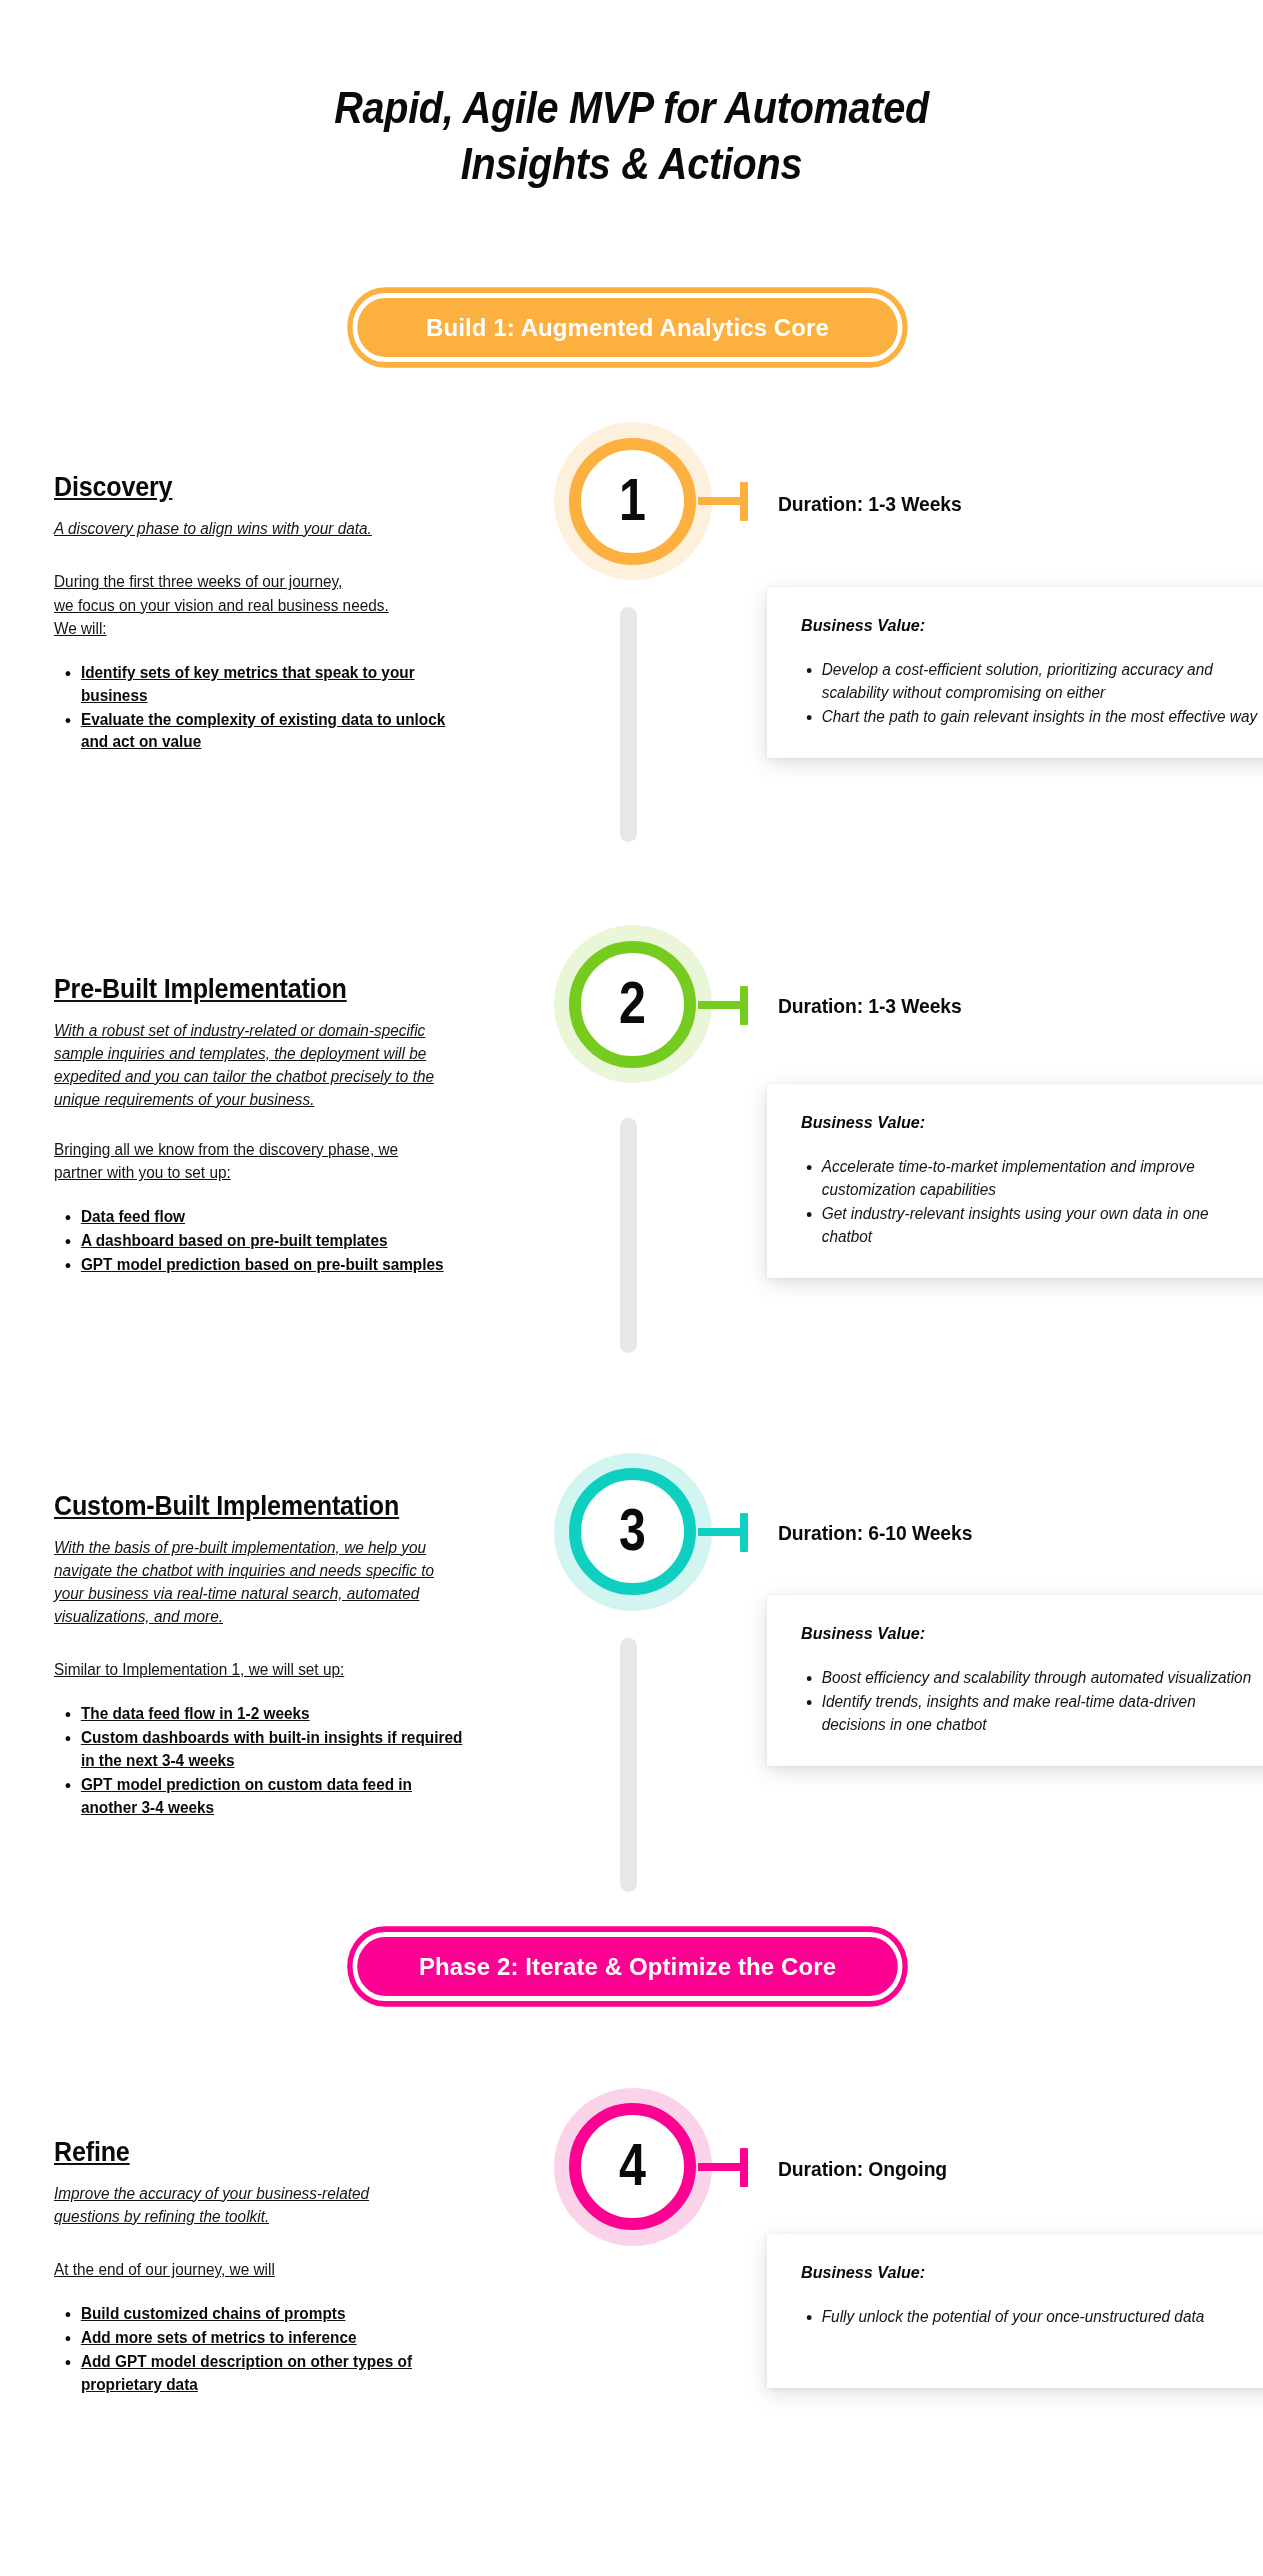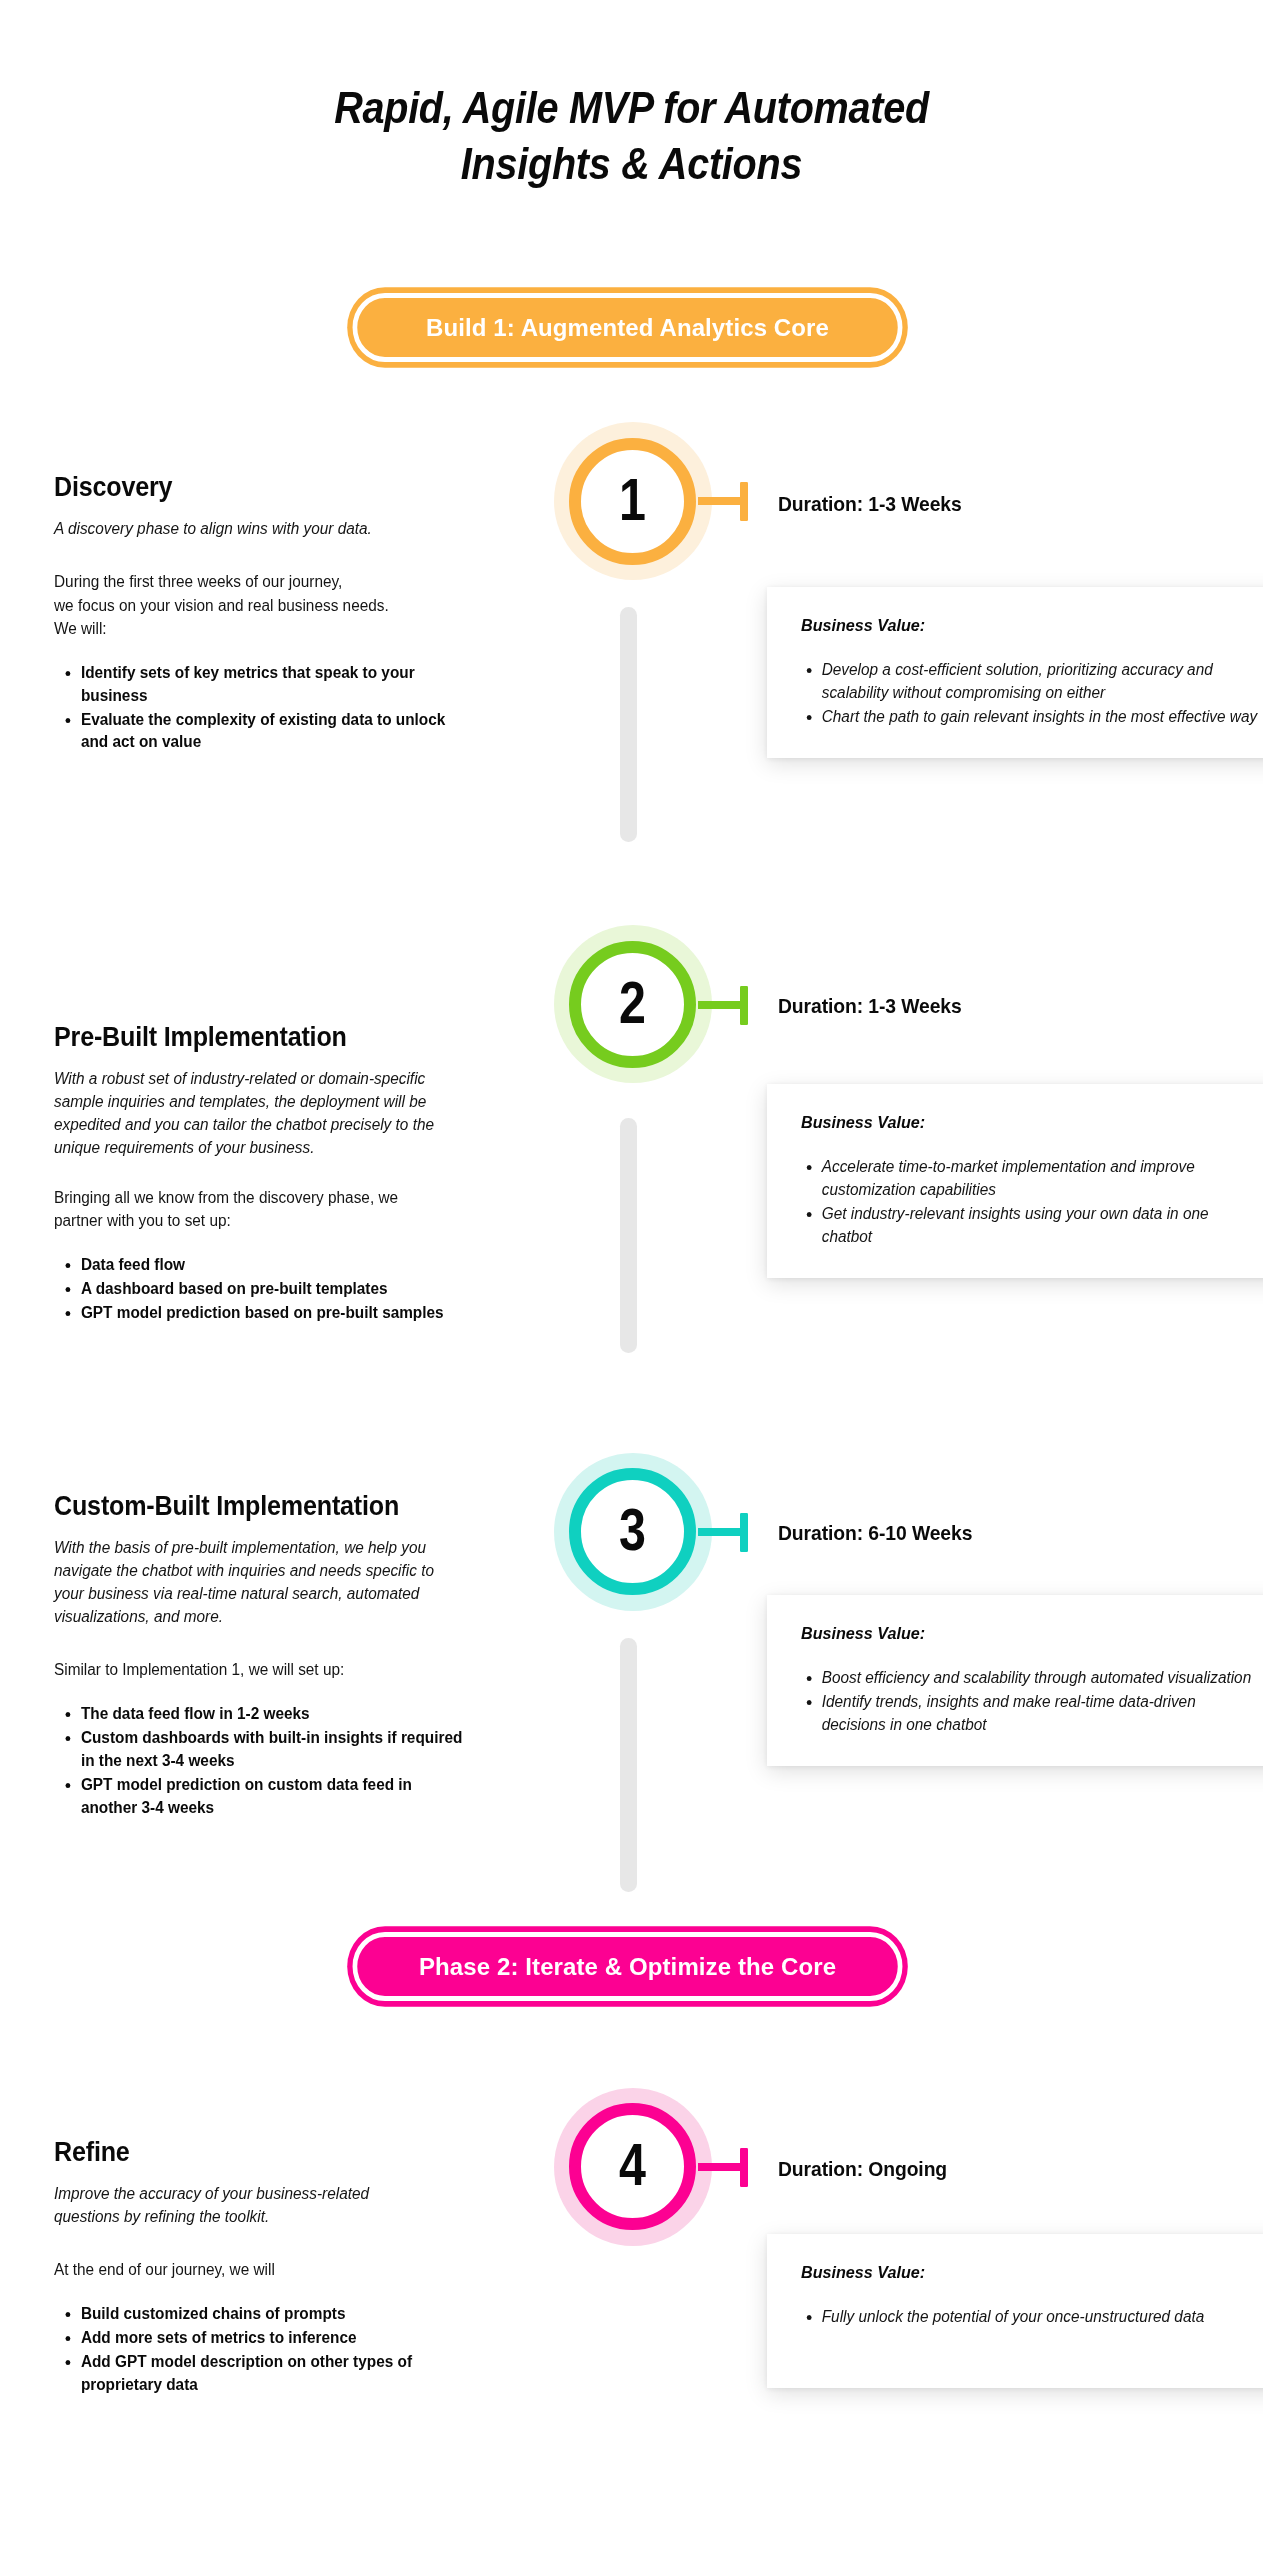--- a/index.html
+++ b/index.html
@@ -113,21 +113,21 @@
   .connector .cap {
     position: absolute;
     right: 0;
     top: -15.3px;
     width: 8.3px;
     height: 39px;
     border-radius: 1.3px;
   }
 
   
-  .left-col { position: absolute; left: 54px; width: 420px; }
+  .left-col { position: absolute; left: 54px; width: 420px; text-decoration: underline; }
   .sec-title {
     font-weight: 700;
     font-size: 27px;
     line-height: 1.1;
     color: #0a0a0a;
     letter-spacing: -0.2px;
     transform: scaleX(0.93);
     transform-origin: left top;
     margin: 0 0 14px 0;
   }
@@ -252,21 +252,21 @@
   </div>
 
   <div class="step-halo" style="left:554px;top:925px;background:#E9F7D8;"></div>
   <div class="step-circle" style="left:569px;top:941px;border:12px solid #76CC1E;">
     <span class="num">2</span>
   </div>
   <div class="connector" style="left:698px;top:1001px;background:#76CC1E;">
     <span class="cap" style="background:#76CC1E;"></span>
   </div>
 
-  <div class="left-col" style="top:975px;margin-top:48px;">
+  <div class="left-col" style="top:975px;">
     <div class="sec-title">Pre-Built Implementation</div>
     <p class="sec-lead" style="margin-bottom:27px;width:404px;">With a robust set of industry-related or domain-specific sample inquiries and templates, the deployment will be expedited and you can tailor the chatbot precisely to the unique requirements of your business.</p>
     <p class="sec-body" style="margin-bottom:21.6px;width:410px;">
       <span class="br">Bringing all we know from the discovery phase, we</span>
       <span class="br">partner with you to set up:</span>
     </p>
     <ul class="sec-list" style="width:382px;">
       <li>Data feed flow</li>
       <li>A dashboard based on pre-built templates</li>
       <li>GPT model prediction based on pre-built samples</li>

